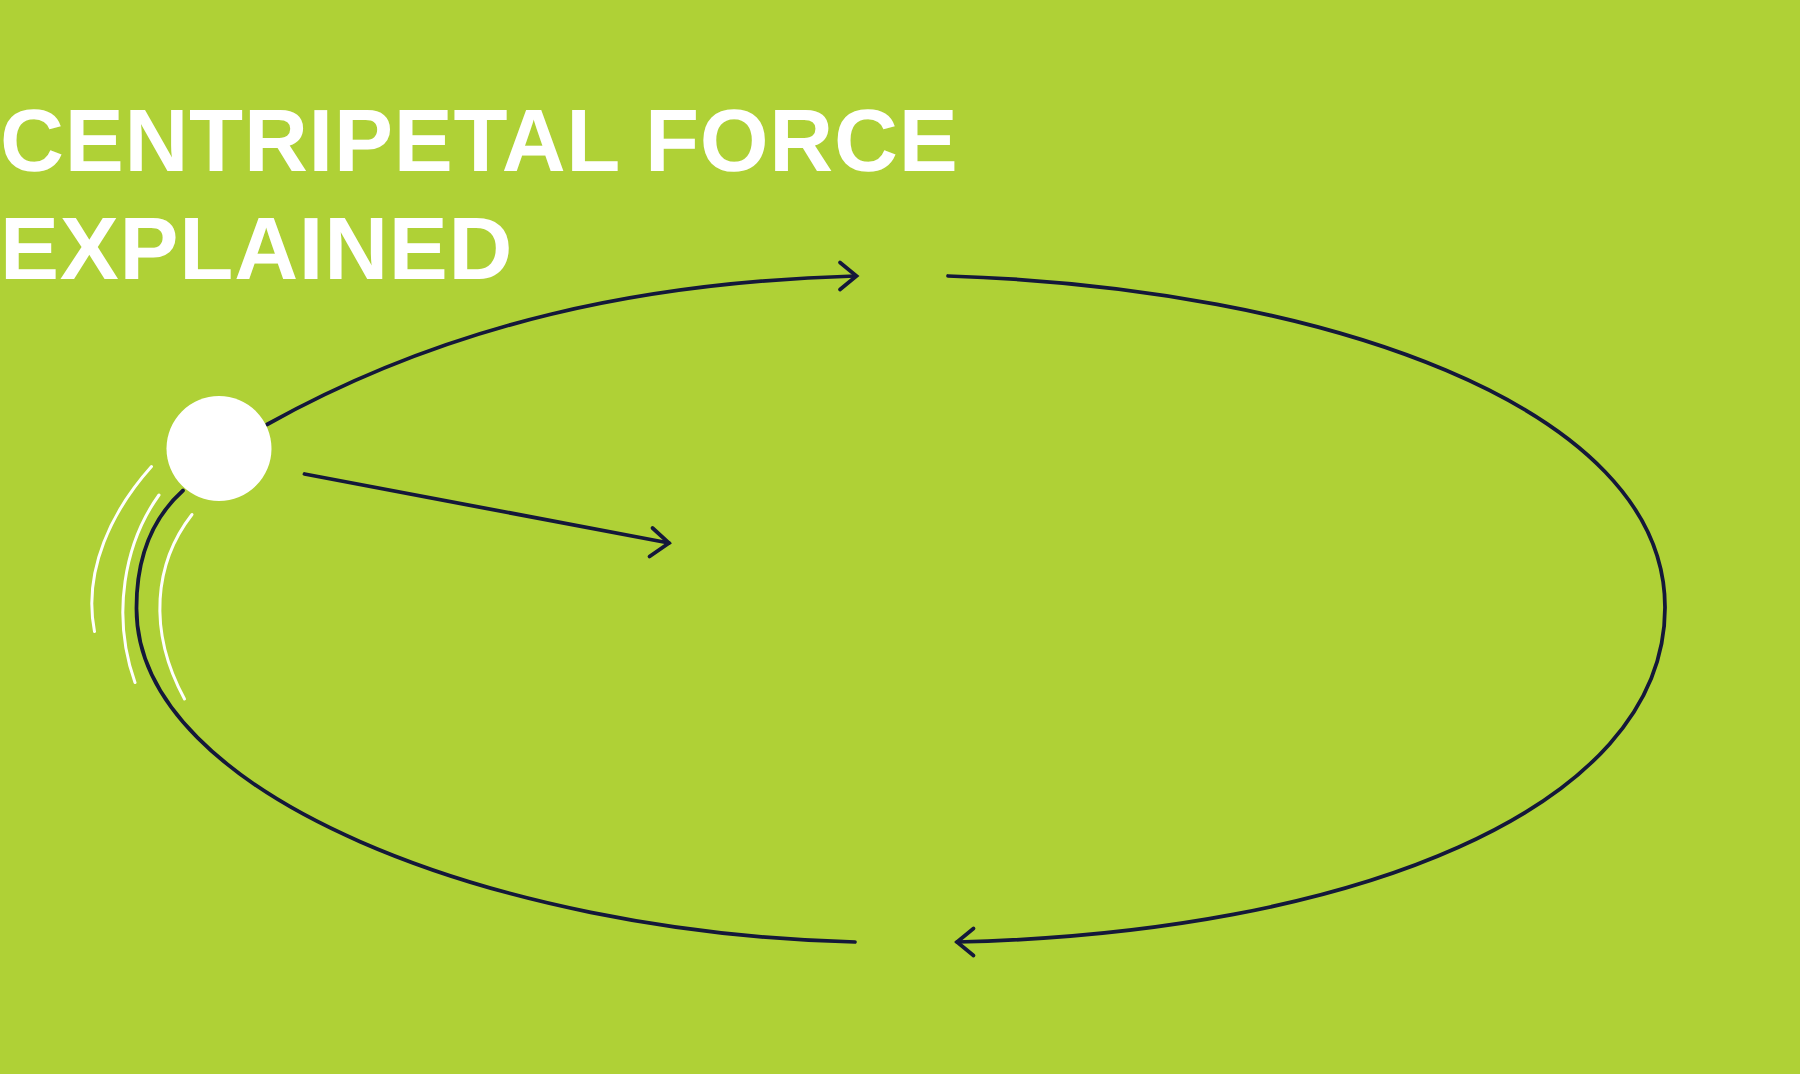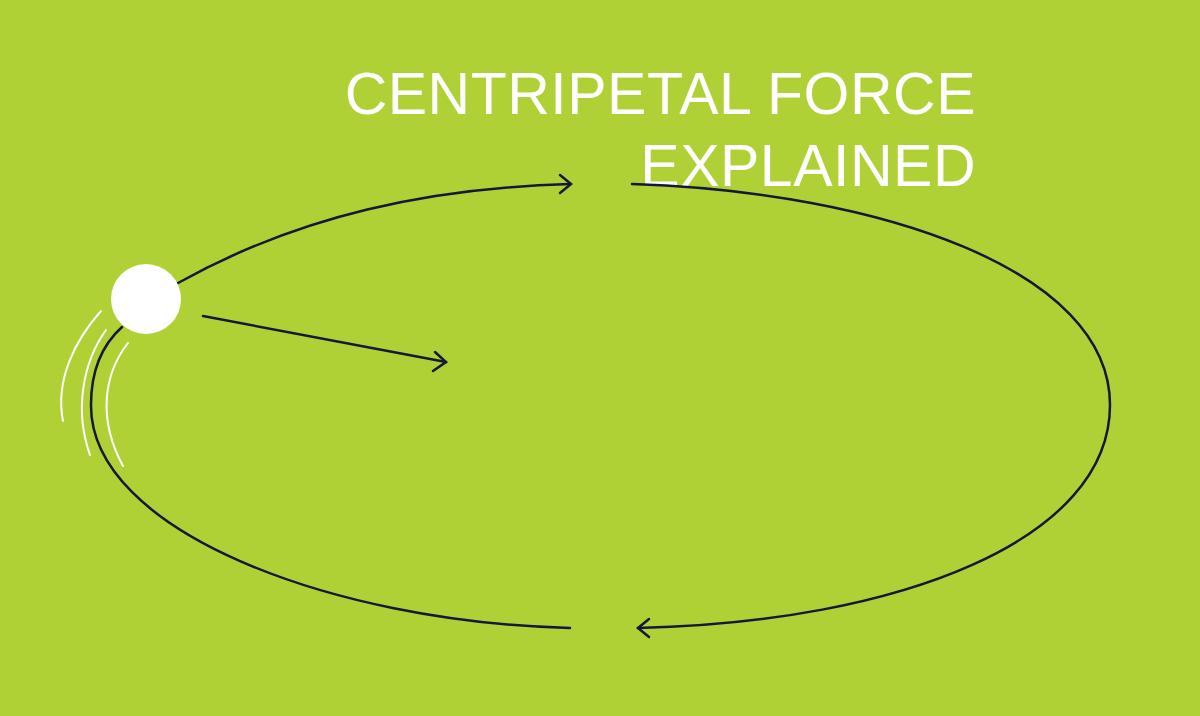--- a/index.html
+++ b/index.html
@@ -1,17 +1,17 @@
 <!DOCTYPE html>
 <html><head>
   <meta charset="utf-8">
   <style>
     html, body { margin: 0; padding: 0; }
     body { width: 1200px; height: 716px; overflow: hidden; background: #afd136; position: relative; font-family: "Liberation Sans", sans-serif; }
-    .title { position: absolute; top: 58px; left: 0; width: 976px; text-align: right; color: #ffffff; font-weight: normal; font-size: 59px; letter-spacing: 0.5px; line-height: 72px; }
+    .title { position: absolute; top: 58px; left: 0; width: 976px; text-align: left; color: #ffffff; font-weight: bold; font-size: 59px; letter-spacing: 0.5px; line-height: 72px; }
     svg.diagram { position: absolute; left: 0; top: 0; }
   </style>
 </head>
 <body>
 
 <div class="title">CENTRIPETAL FORCE EXPLAINED</div>
 
 <svg class="diagram" width="1200" height="716" viewBox="0 0 1200 716">
   <g fill="none" stroke="#14183a" stroke-width="2.5" stroke-linecap="round">
 

